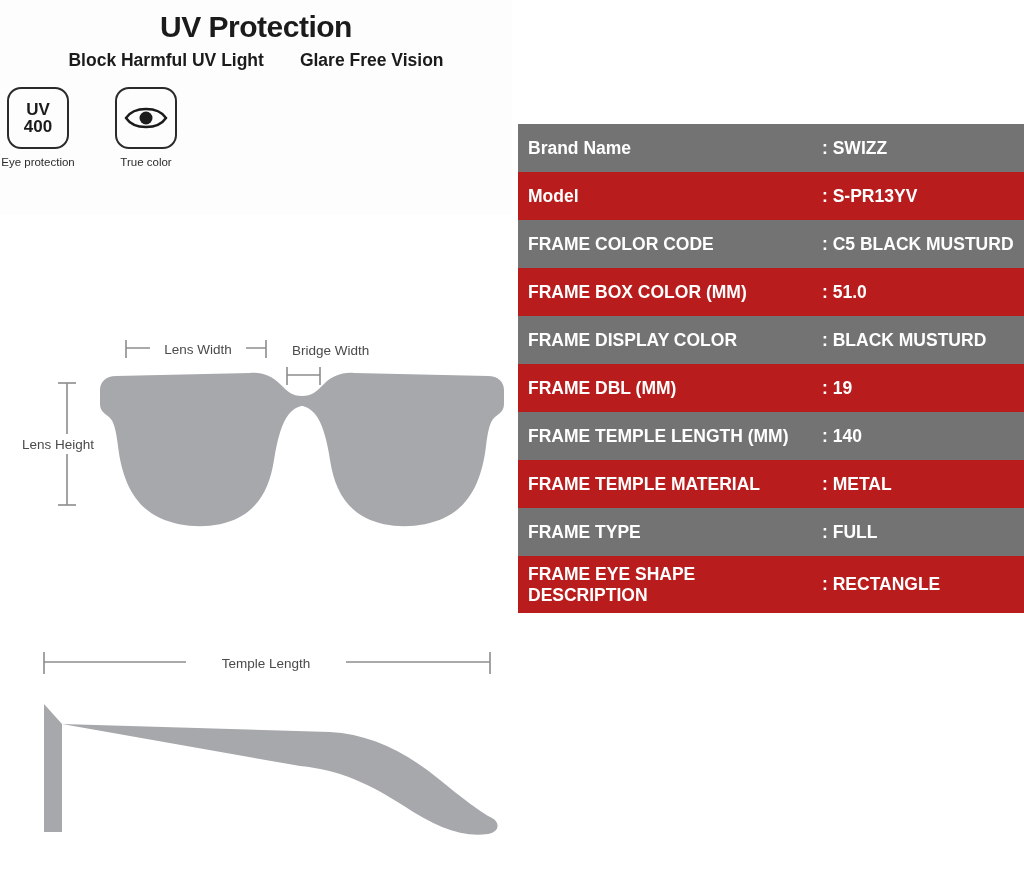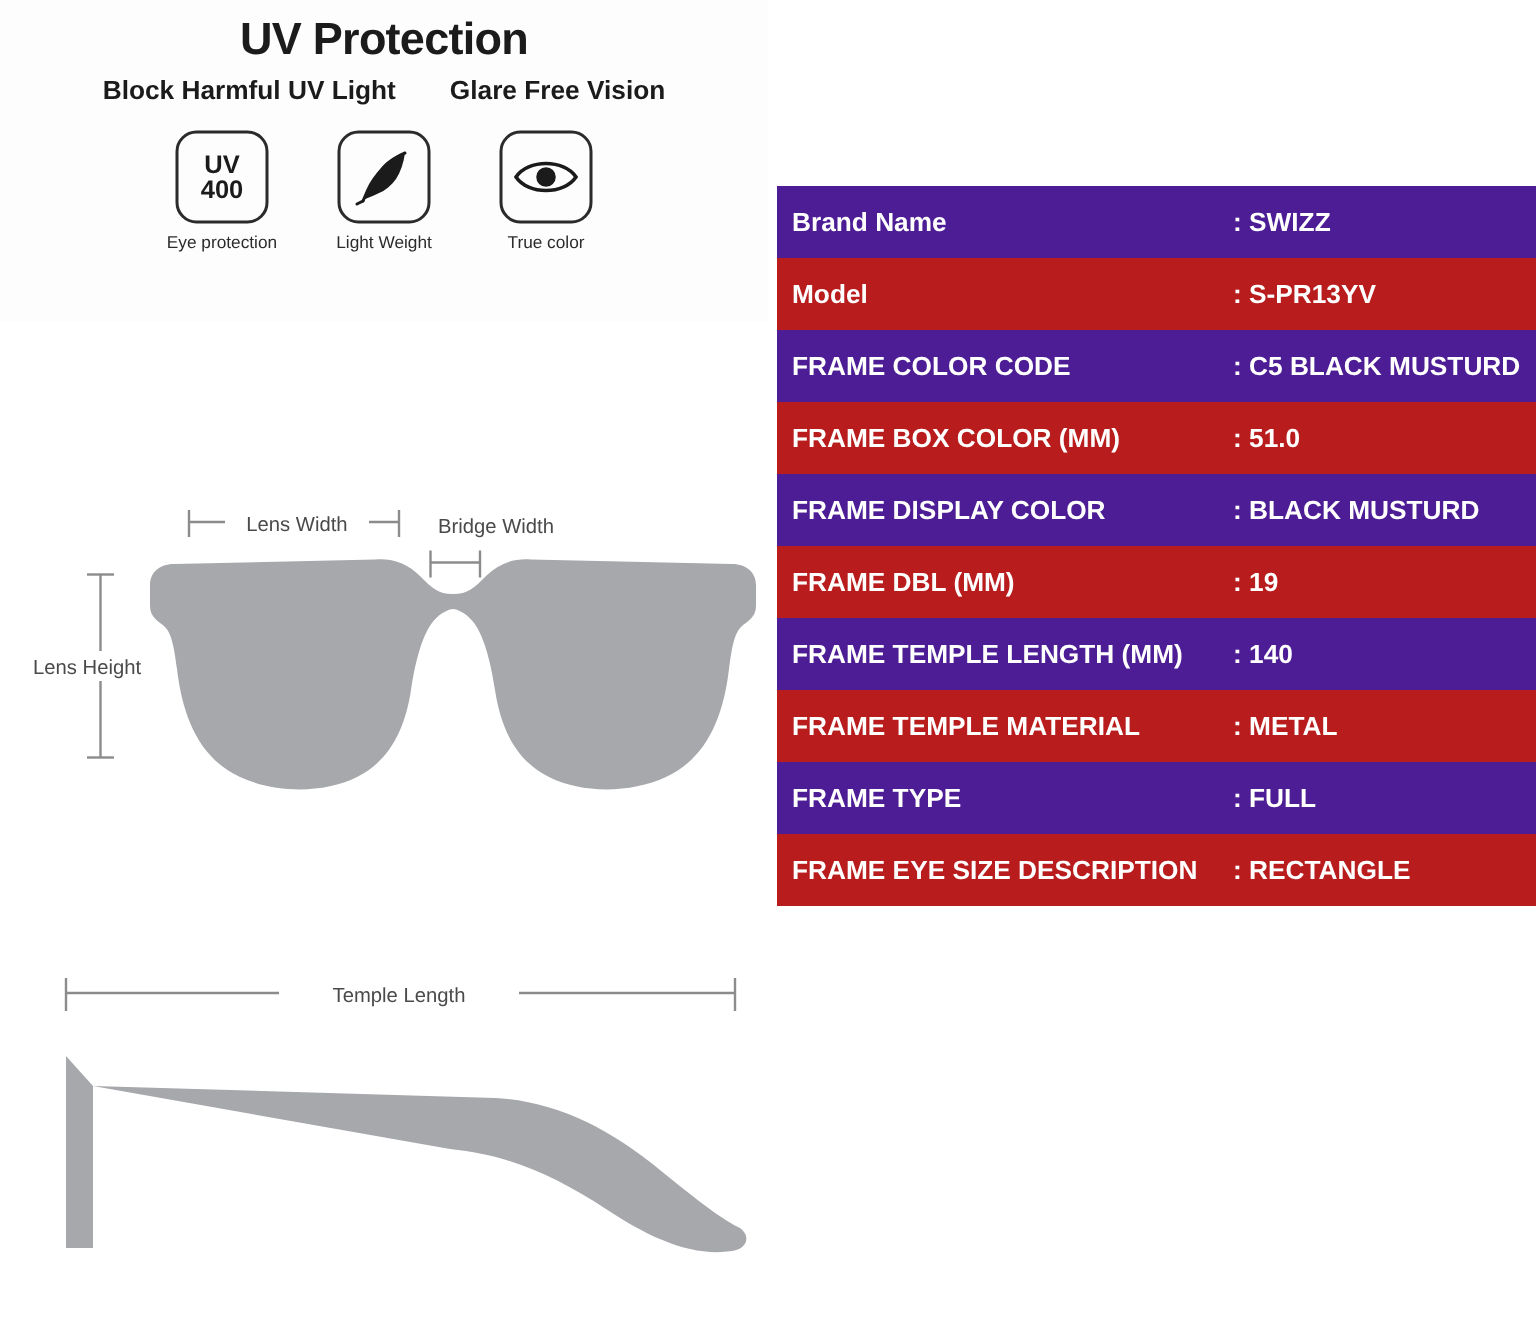--- a/index.html
+++ b/index.html
@@ -48,21 +48,21 @@
     margin-top: 6px;
     align-items: center;
   }
   .uv-sub-text {
     font-size: 17.5px;
     font-weight: bold;
     color: #1b1b1b;
   }
   #uv-icons {
     display: flex;
-    justify-content: center;
+    justify-content: flex-start;
     gap: 32px;
     margin-top: 16px;
   }
   .uv-icon-cell {
     width: 76px;
     text-align: center;
   }
   .uv-icon-box {
     width: 62px; height: 62px;
     margin: 0 auto;
@@ -116,21 +116,21 @@
   #spec-table td {
     color: #ffffff;
     font-size: 17.5px;
     font-weight: bold;
     padding: 8px 0 8px 10px;
     vertical-align: middle;
     line-height: 1.18;
   }
   #spec-table td.label { width: 300px; }
   #spec-table td.value { width: 206px; padding-left: 4px; }
-  .row-dark td { background: #4c1d95; }
+  .row-dark td { background: #737373; }
   .row-grey td { background: #b91c1c; }
 </style>
 </head>
 <body>
 
 <div id="page">
 
   <div id="left-panel">
 
     <div id="uv-block">
@@ -147,32 +147,20 @@
           <div class="uv-icon-box">
             <div class="uv400-text">
               <div>UV</div>
               <div>400</div>
             </div>
           </div>
           <div class="uv-caption">Eye protection</div>
         </div>
 
 
-        <div class="uv-icon-cell">
-          <div class="uv-icon-box">
-            <svg width="44" height="44" viewBox="0 0 44 44" aria-hidden="true">
-              <g stroke="#1b1b1b" stroke-width="2" fill="none" stroke-linecap="round">
-                <path d="M36 6 C26 10 16 20 11 31 L8 38"></path>
-                <path d="M36 6 C34 20 28 29 18 33 C14 35 11 36 9 37 C12 30 15 22 20 16 C25 10 31 7 36 6 Z" fill="#1b1b1b" stroke="none"></path>
-                <path d="M8 38 L4 40"></path>
-              </g>
-            </svg>
-          </div>
-          <div class="uv-caption">Light Weight</div>
-        </div>
 
         <div class="uv-icon-cell">
           <div class="uv-icon-box">
             <svg width="46" height="34" viewBox="0 0 46 34" aria-hidden="true">
               <g stroke="#1b1b1b" stroke-width="2.4" fill="none">
                 <path d="M3 17 C11 5 35 5 43 17 C35 29 11 29 3 17 Z"></path>
                 <circle cx="23" cy="17" r="6.5" fill="#1b1b1b" stroke="none"></circle>
               </g>
             </svg>
           </div>
@@ -295,19 +283,19 @@
       </tr>
       <tr class="row-grey">
         <td class="label">FRAME TEMPLE MATERIAL</td>
         <td class="value">: METAL</td>
       </tr>
       <tr class="row-dark">
         <td class="label">FRAME TYPE</td>
         <td class="value">: FULL</td>
       </tr>
       <tr class="row-grey">
-        <td class="label">FRAME EYE SIZE DESCRIPTION</td>
+        <td class="label">FRAME EYE SHAPE DESCRIPTION</td>
         <td class="value">: RECTANGLE</td>
       </tr>
     </tbody>
   </table>
 
 </div>
 
 </body></html>

